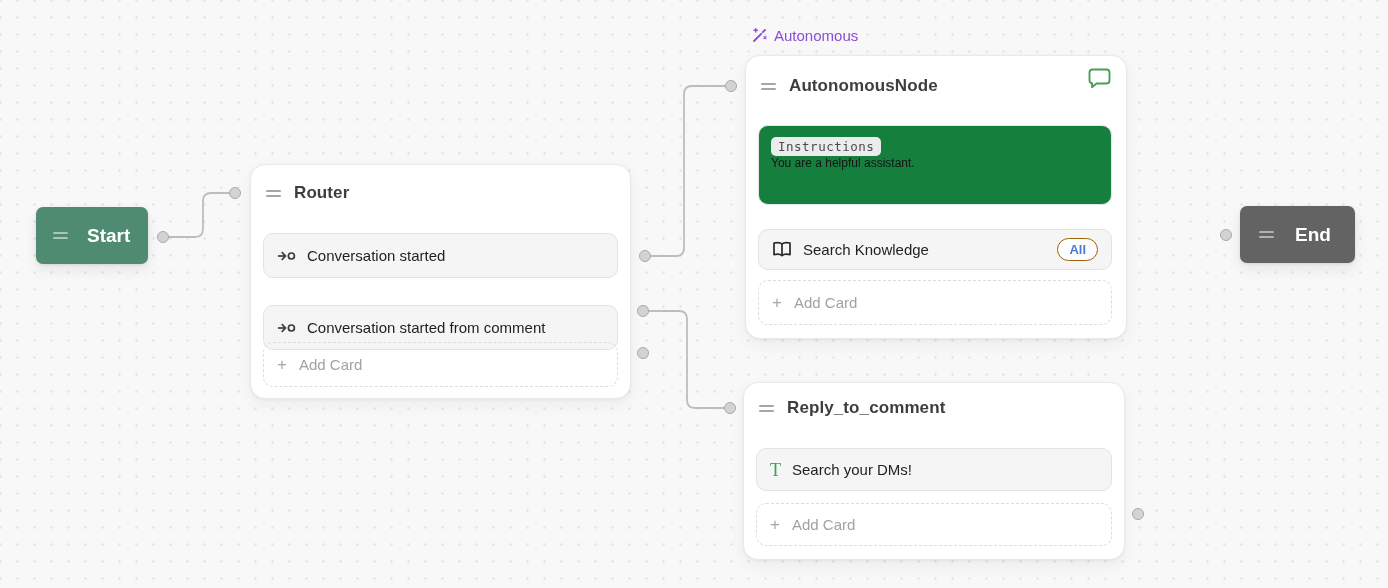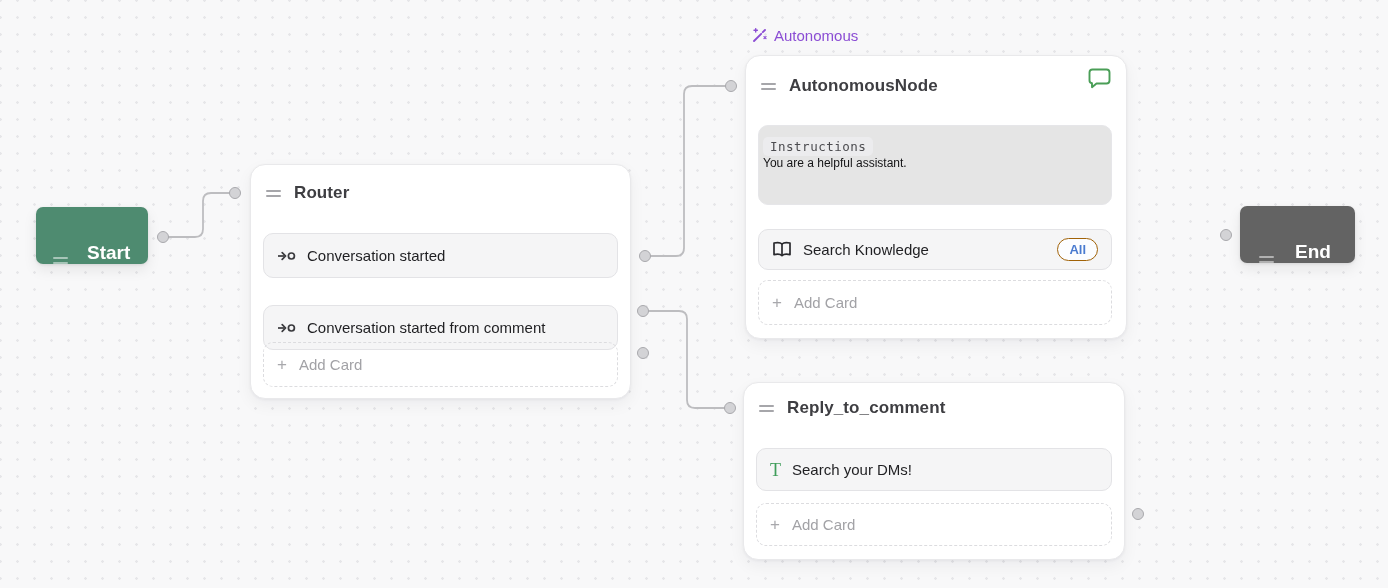--- a/index.html
+++ b/index.html
@@ -10,40 +10,40 @@
     background-image:radial-gradient(circle,#e6e6e9 1.3px,transparent 1.45px);
     background-size:17px 17px;background-position:9px 9px;
   }
   .wires{position:absolute;left:0;top:0;z-index:1;pointer-events:none;}
   .node{
     position:absolute;z-index:2;background:#fff;
     border:1px solid #e9e9eb;border-radius:15px;
     box-shadow:0 1px 3px rgba(25,25,30,.05),0 6px 16px rgba(25,25,30,.05);
   }
   .pill{
-    position:absolute;z-index:2;display:flex;align-items:flex-end;
+    position:absolute;z-index:2;display:flex;align-items:center;
     border-radius:7px;height:57px;box-sizing:border-box;
     box-shadow:0 1px 3px rgba(25,25,30,.1),0 6px 14px rgba(25,25,30,.08);
     cursor:pointer;
   }
   .pill .pill-label{color:#fff;font-size:19px;font-weight:700;}
   .pill-start{left:36px;top:207px;width:112px;background:#4e8b70;padding-left:17px;gap:19px;}
   .pill-end{left:1240px;top:206px;width:115px;background:#636363;padding-left:19px;gap:21px;}
   .handle{display:flex;flex-direction:column;gap:3px;cursor:grab;}
   .handle i{display:block;width:15px;height:2px;border-radius:2px;background:#a6a6aa;}
   .pill .handle i{background:rgba(255,255,255,.5);}
   .node-header{position:absolute;left:15px;display:flex;align-items:center;gap:13px;}
   .node-title{font-size:17px;font-weight:700;color:#3e3e42;letter-spacing:.1px;}
   .card{
     position:absolute;box-sizing:border-box;display:flex;align-items:center;gap:11px;
     background:#f5f5f6;border:1px solid #e3e3e6;border-radius:10px;
     padding:0 13px;cursor:pointer;
   }
   .card .card-label{font-size:15px;color:#1f1f22;}
-  .card-white{background:#e5e5e5;border-color:#e6e6e9;display:block;padding:11px 4px;}
+  .card-white{background:#15803d;border-color:#e6e6e9;display:block;padding:11px 12px;}
   .chip{
     display:inline-block;font-family:"DejaVu Sans Mono",monospace;font-size:12.5px;
     color:#4c4c50;background:#ececee;border-radius:5px;padding:2px 7px;letter-spacing:.5px;
   }
   .instructions-text{font-size:12px;color:#141416;}
   .add-card{
     position:absolute;box-sizing:border-box;display:flex;align-items:center;gap:12px;
     background:transparent;border:1.5px dashed #dcdcdf;border-radius:10px;
     padding:0 13px;cursor:pointer;
   }

